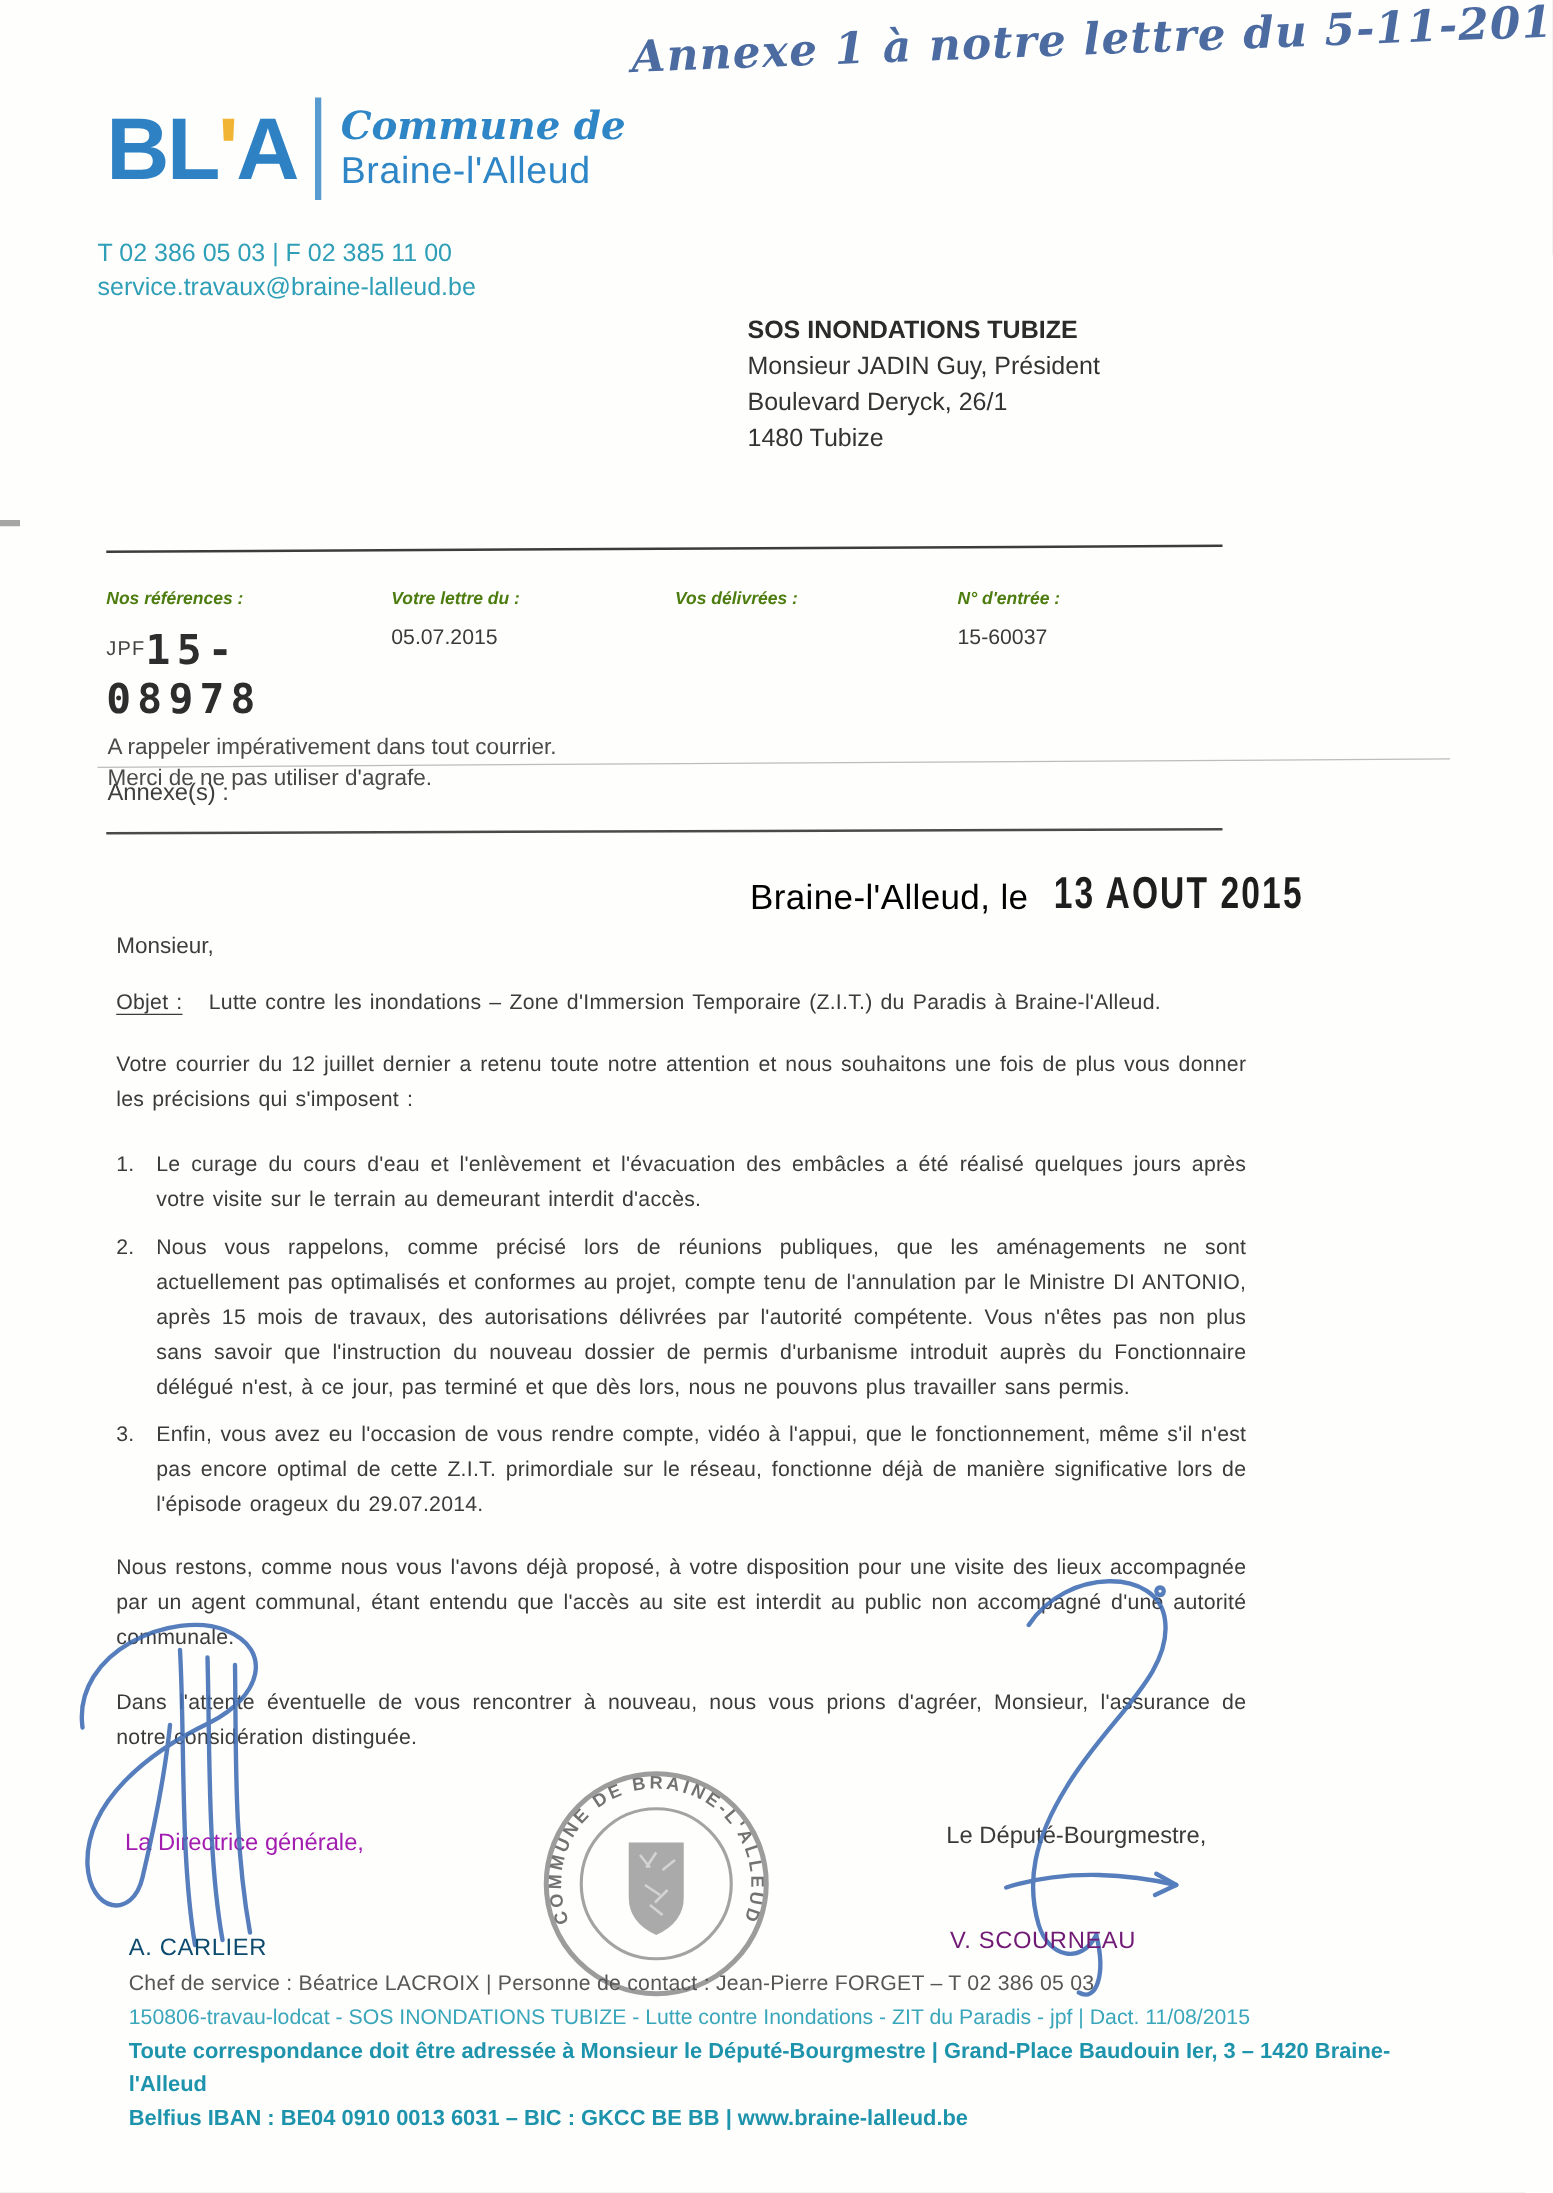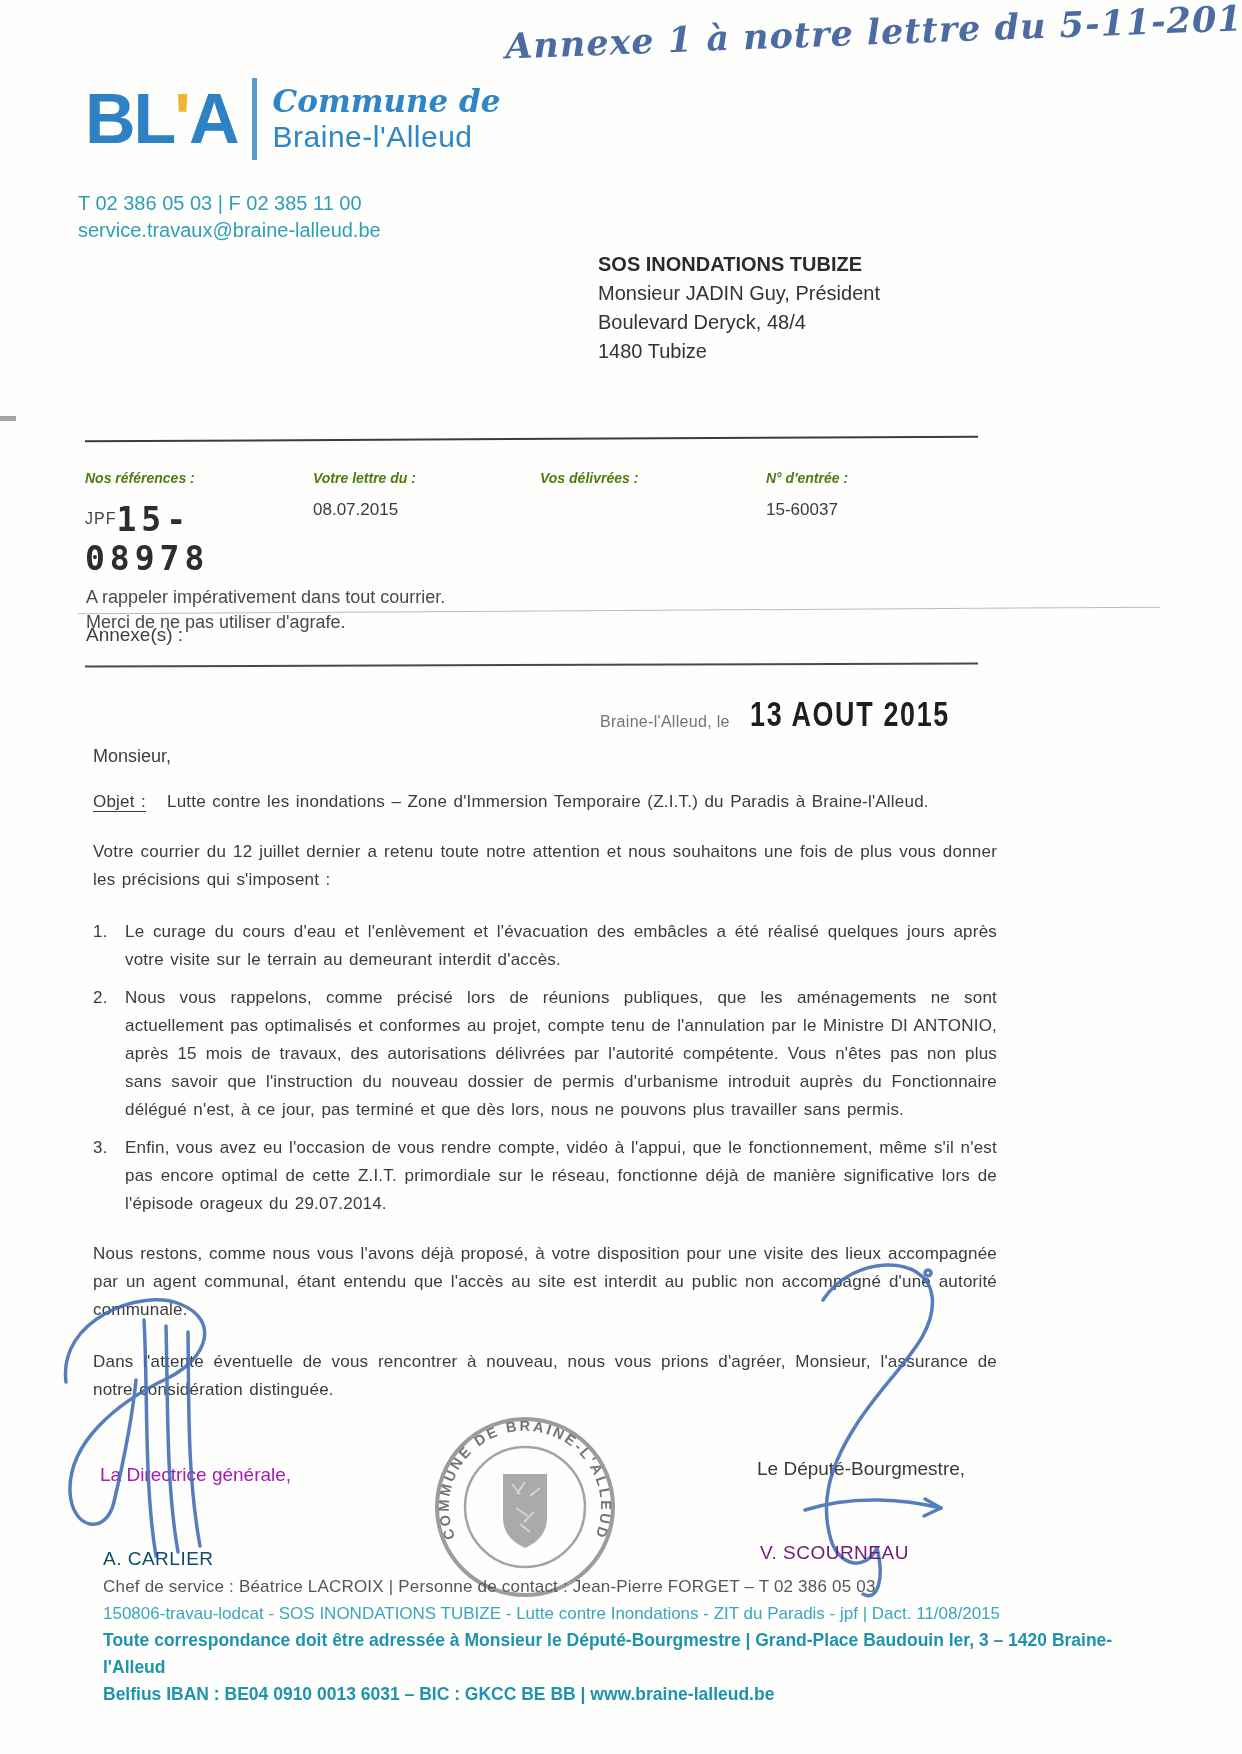--- a/index.html
+++ b/index.html
@@ -39,21 +39,21 @@
   
   .refs{position:absolute;left:85px;top:470px;width:910px;display:grid;grid-template-columns:228px 227px 226px 1fr;}
   .ref-label{font-weight:700;font-size:14px;color:#4d7c0f;font-style:italic;}
   .ref-value{margin-top:14px;font-size:17px;color:#3a3a3a;}
   .ref-prefix{font-size:16px;color:#444;position:relative;top:-7px;letter-spacing:1px;}
   .ref-stamp{font-family:"DejaVu Sans Mono",monospace;font-weight:700;font-size:33px;letter-spacing:5px;color:#2d2d2d;}
   .refs-note{position:absolute;left:86px;top:552px;font-size:18px;line-height:25px;color:#4a4a4a;margin-top:33px;}
   .annex{position:absolute;left:86px;top:624px;font-size:19px;color:#3f3f3f;}
   
   .dateline{position:absolute;left:600px;top:698px;display:flex;align-items:baseline;gap:20px;}
-  .dateline-place{font-size:16px;color:#737373;letter-spacing:.3px;}
+  .dateline-place{font-size:28px;color:#000000;letter-spacing:.3px;}
   .date-stamp{
     display:inline-block;font-weight:700;font-size:32px;color:#1e1e1e;
     letter-spacing:2px;transform:scaleX(.84) scaleY(1.12);transform-origin:left bottom;
     font-family:"Liberation Sans",sans-serif;white-space:nowrap;
   }
   
   .salutation{position:absolute;left:93px;top:746px;font-size:18px;}
   .letter-body{
     position:absolute;left:93px;top:788px;width:904px;
     font-size:17px;line-height:28px;color:#3b3b3b;text-align:justify;
@@ -101,35 +101,35 @@
   </div>
 
   <div class="dept">
     <div class="dept-line">T  02 386 05 03  |  F 02 385 11 00</div>
     <div class="dept-line">service.travaux@braine-lalleud.be</div>
   </div>
 
   <div class="recipient">
     <div class="recipient-org">SOS INONDATIONS TUBIZE</div>
     <div>Monsieur JADIN Guy, Président</div>
-    <div>Boulevard Deryck, 48/4</div>
+    <div>Boulevard Deryck, 26/1</div>
     <div>1480 Tubize</div>
   </div>
 
   <div class="artifact"></div>
   <div class="rule rule1"></div>
 
   <div class="refs">
     <div>
       <div class="ref-label">Nos références :</div>
       <div class="ref-value"><span class="ref-prefix">JPF</span><span class="ref-stamp">15-08978</span></div>
     </div>
     <div>
       <div class="ref-label">Votre lettre du :</div>
-      <div class="ref-value">08.07.2015</div>
+      <div class="ref-value">05.07.2015</div>
     </div>
     <div>
       <div class="ref-label">Vos délivrées :</div>
       <div class="ref-value"></div>
     </div>
     <div>
       <div class="ref-label">N° d'entrée :</div>
       <div class="ref-value">15-60037</div>
     </div>
   </div>

